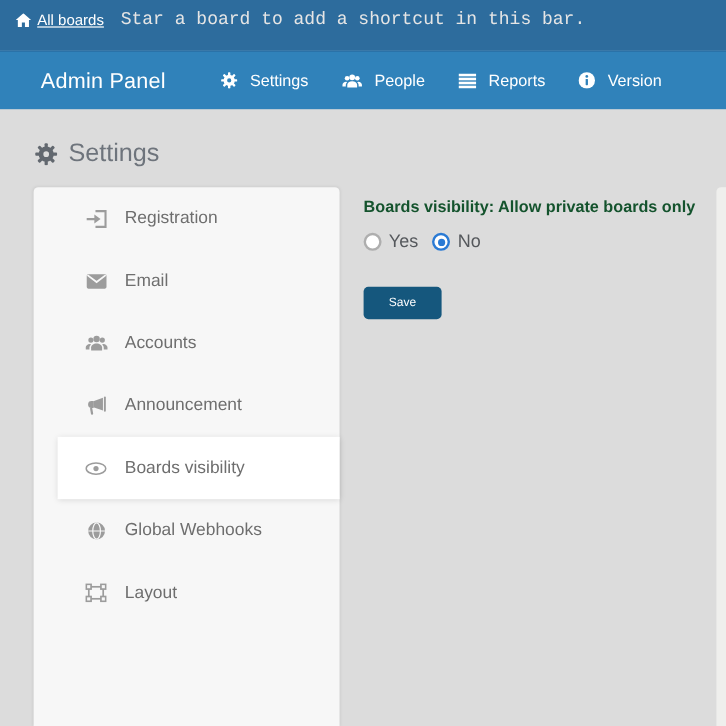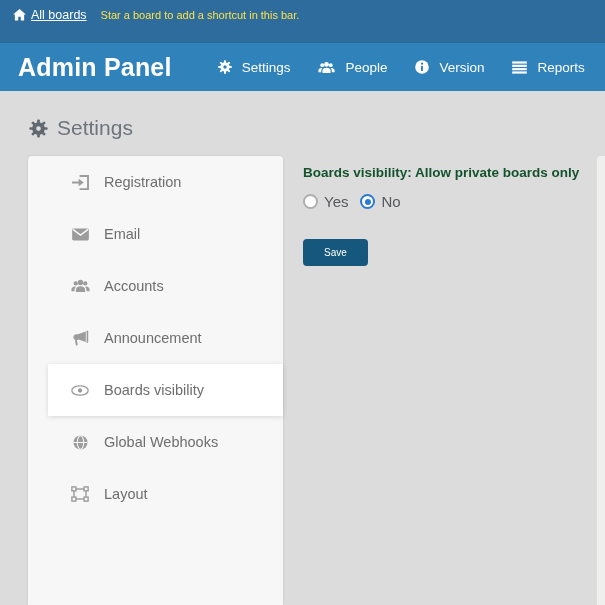--- a/index.html
+++ b/index.html
@@ -3,26 +3,26 @@
 <meta charset="utf-8">
 <style>
   * { margin:0; padding:0; box-sizing:border-box; }
   html,body { width:605px; height:605px; overflow:hidden; }
   body { font-family:"Liberation Sans","DejaVu Sans",sans-serif; background:#dcdcdc; position:relative; }
 
   
   .topbar { position:absolute; left:0; top:0; width:605px; height:42px; background:#2d6c9d; color:#fff; }
   .topbar-inner { display:flex; align-items:center; padding:8px 0 0 13px; gap:14px;text-align:right; }
   .allboards { display:flex; align-items:center; gap:5px; color:#fff; text-decoration:underline; font-size:12.5px; cursor:pointer; }
-  .topbar-hint { font-size:11px; color:#fde047; }
+  .topbar-hint { font-size:15px; color:#e5e5e5;font-family:Liberation Mono, monospace; }
   .icon { display:inline-flex; align-items:center; justify-content:center; }
 
   
   .navbar { position:absolute; left:0; top:42px; width:605px; height:49px; background:#3082ba; border-top:1px solid #27699c; color:#fff; display:flex; align-items:center; }
-  .app-title { font-size:25px; font-weight:700; padding-left:18px; letter-spacing:0.2px; }
+  .app-title { font-size:18px; font-weight:400; padding-left:34px; letter-spacing:0.2px; }
   .nav-menu { display:flex; align-items:center; margin-left:32px; }
   .nav-item { display:flex; align-items:center; gap:10px; font-size:13.5px; padding:8px 14px; cursor:pointer; color:#fff; }
   .nav-item .icon { color:#fff; }
 
   
   .page-title { position:absolute; left:29px; top:116px; display:flex; align-items:center; gap:9px; font-size:21px; color:#6e747c; font-weight:400; }
   .page-title .icon { color:#62686f; }
 
   
   .sidebar { position:absolute; left:28px; top:156px; width:255px; height:449px; background:#f7f7f7; border-radius:4px 4px 0 0; box-shadow:0 0 3px rgba(0,0,0,0.10);padding-left:20px; }
@@ -96,39 +96,39 @@
           <path d="M11 8.2c-3 0-5.3 1.7-5.3 3.8V15h10.6v-3C16.3 9.9 14 8.2 11 8.2z"></path>
           <path d="M4.6 8.7C2.1 8.9.5 10.3.5 12v2h3.6v-1.6c0-1.2.6-2.3 1.6-3.1-.4-.3-.7-.5-1.1-.6z"></path>
           <path d="M17.4 8.7c2.5.2 4.1 1.6 4.1 3.3v2h-3.6v-1.6c0-1.2-.6-2.3-1.6-3.1.4-.3.7-.5 1.1-.6z"></path>
         </svg>
       </span>
       <span>People</span>
     </div>
 
     <div class="nav-item">
       <span class="icon">
-        <svg width="14" height="14" viewBox="0 0 16 16">
-          <circle cx="8" cy="8" r="7.8" fill="currentColor"></circle>
-          <circle cx="8" cy="4.2" r="1.3" fill="#3082ba"></circle>
-          <rect x="6.9" y="6.6" width="2.2" height="6" rx="0.6" fill="#3082ba"></rect>
-        </svg>
-      </span>
-      <span>Version</span>
-    </div>
-
-    <div class="nav-item">
-      <span class="icon">
         <svg width="15" height="13" viewBox="0 0 18 16" fill="currentColor">
           <rect x="0" y="0.5" width="18" height="2.7"></rect>
             <rect x="0" y="4.6" width="18" height="2.7"></rect>
           <rect x="0" y="8.7" width="18" height="2.7"></rect>
             <rect x="0" y="12.8" width="18" height="2.7"></rect>
         </svg>
       </span>
       <span>Reports</span>
+    </div>
+
+    <div class="nav-item">
+      <span class="icon">
+        <svg width="14" height="14" viewBox="0 0 16 16">
+          <circle cx="8" cy="8" r="7.8" fill="currentColor"></circle>
+          <circle cx="8" cy="4.2" r="1.3" fill="#3082ba"></circle>
+          <rect x="6.9" y="6.6" width="2.2" height="6" rx="0.6" fill="#3082ba"></rect>
+        </svg>
+      </span>
+      <span>Version</span>
     </div>
 
   </div>
 </div>
 
 <div class="page-title">
   <span class="icon">
     <svg width="19" height="19" viewBox="0 0 24 24" fill="currentColor">
       <g>
         <rect x="10.3" y="0.5" width="3.4" height="6" rx="1"></rect>

